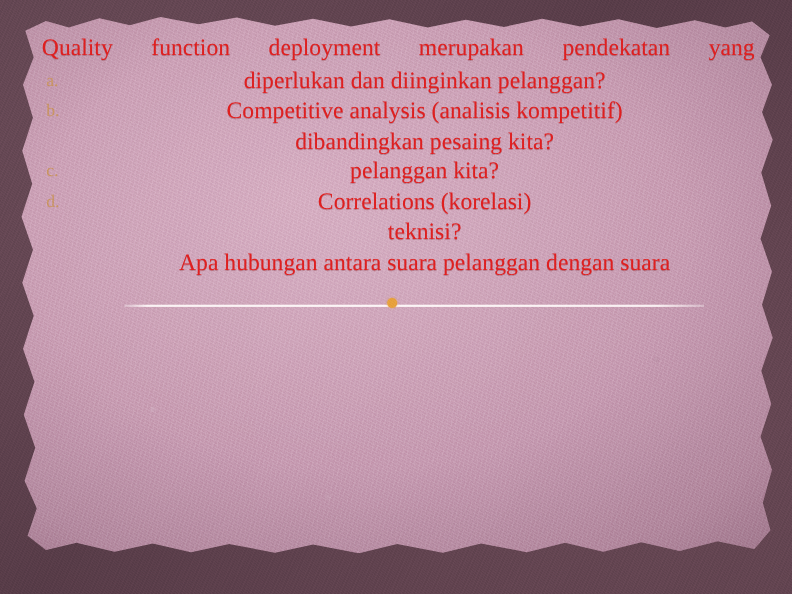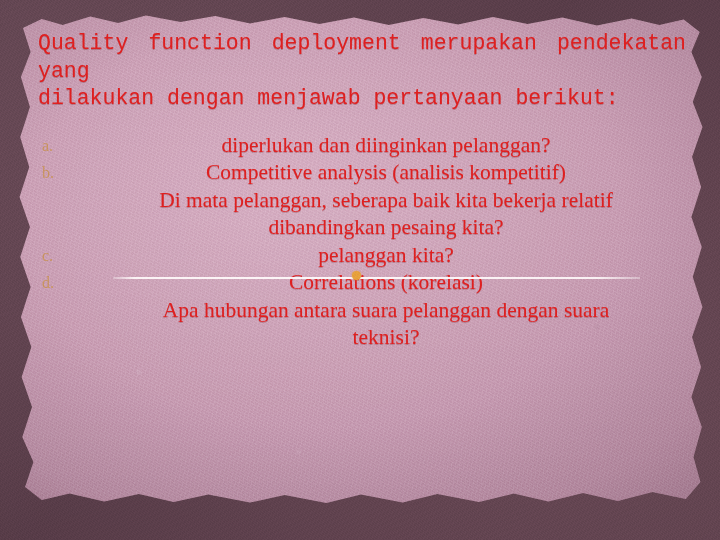--- a/index.html
+++ b/index.html
@@ -99,22 +99,21 @@
     left: 38px;
     top: 30px;
     width: 648px;
     color: #e01f1f;
     font-size: 21.5px;
     line-height: 27.5px;
     text-shadow: 0 1px 0 rgba(120,20,30,0.28);
   }
 
   .intro {
-    margin: 0 0 19px 0;
-    font-family: Liberation Mono, monospace;
+    margin: 0 0 2px 0;
   }
   .intro .just {
     text-align: justify;
     text-align-last: justify;
   }
   .intro .last {
     text-align: left;
   }
 
   ol.qfd-list {
@@ -183,47 +182,45 @@
 
   <div id="paper">
     <div id="paper-texture"></div>
     <div id="paper-shade"></div>
   </div>
 
   <div id="content">
 
     <p class="intro">
       <span class="just" style="display:block">Quality function deployment merupakan pendekatan yang</span>
-      <span class="last" style="display:block">dilakukan dengan menjawab pertanyaan berikut:</span>
     </p>
 
     <ol class="qfd-list">
 
       <li>
         <span class="marker">a.</span>
         <span class="li-sub" style="display:block">diperlukan dan diinginkan pelanggan?</span>
       </li>
 
       <li>
         <span class="marker">b.</span>
         <span class="li-main plain" style="display:block">Competitive analysis (analisis kompetitif)</span>
-        <span class="li-sub" style="display:block">Di mata pelanggan, seberapa baik kita bekerja relatif</span>
         <span class="li-sub" style="display:block">dibandingkan pesaing kita?</span>
       </li>
 
       <li>
         <span class="marker">c.</span>
         <span class="li-sub" style="display:block">pelanggan kita?</span>
       </li>
 
       <li>
         <span class="marker">d.</span>
         <span class="li-main plain" style="display:block">Correlations (korelasi)</span>
+        <span class="li-sub" style="display:block">teknisi?</span>
         <span class="li-sub" style="display:block">Apa hubungan antara suara pelanggan dengan suara</span>
-        <span class="li-sub" style="display:block">teknisi?</span>
       </li>
 
     </ol>
   </div>
 
   <div id="scratch"></div>
   <div id="scratch-dot"></div>
 
 </div>
 

